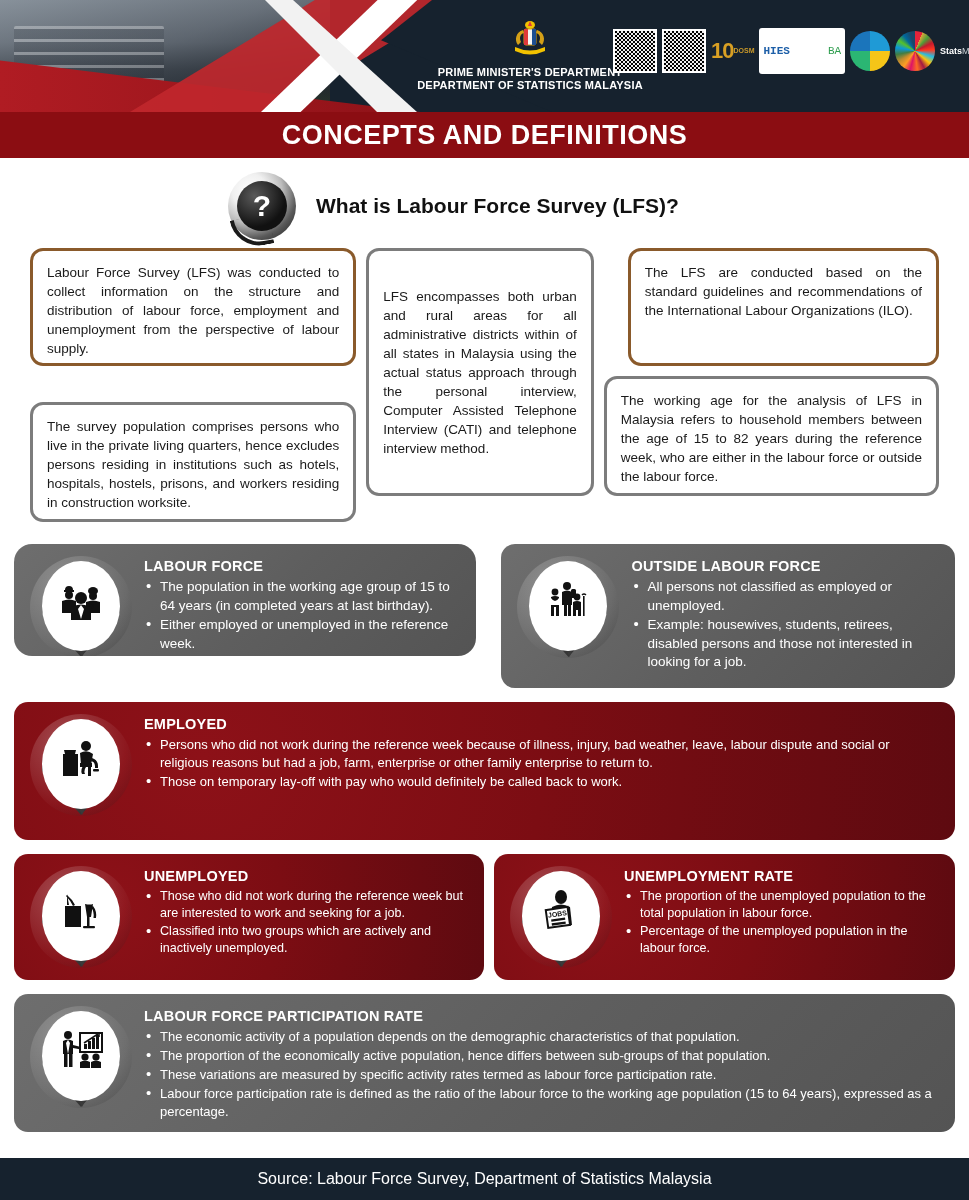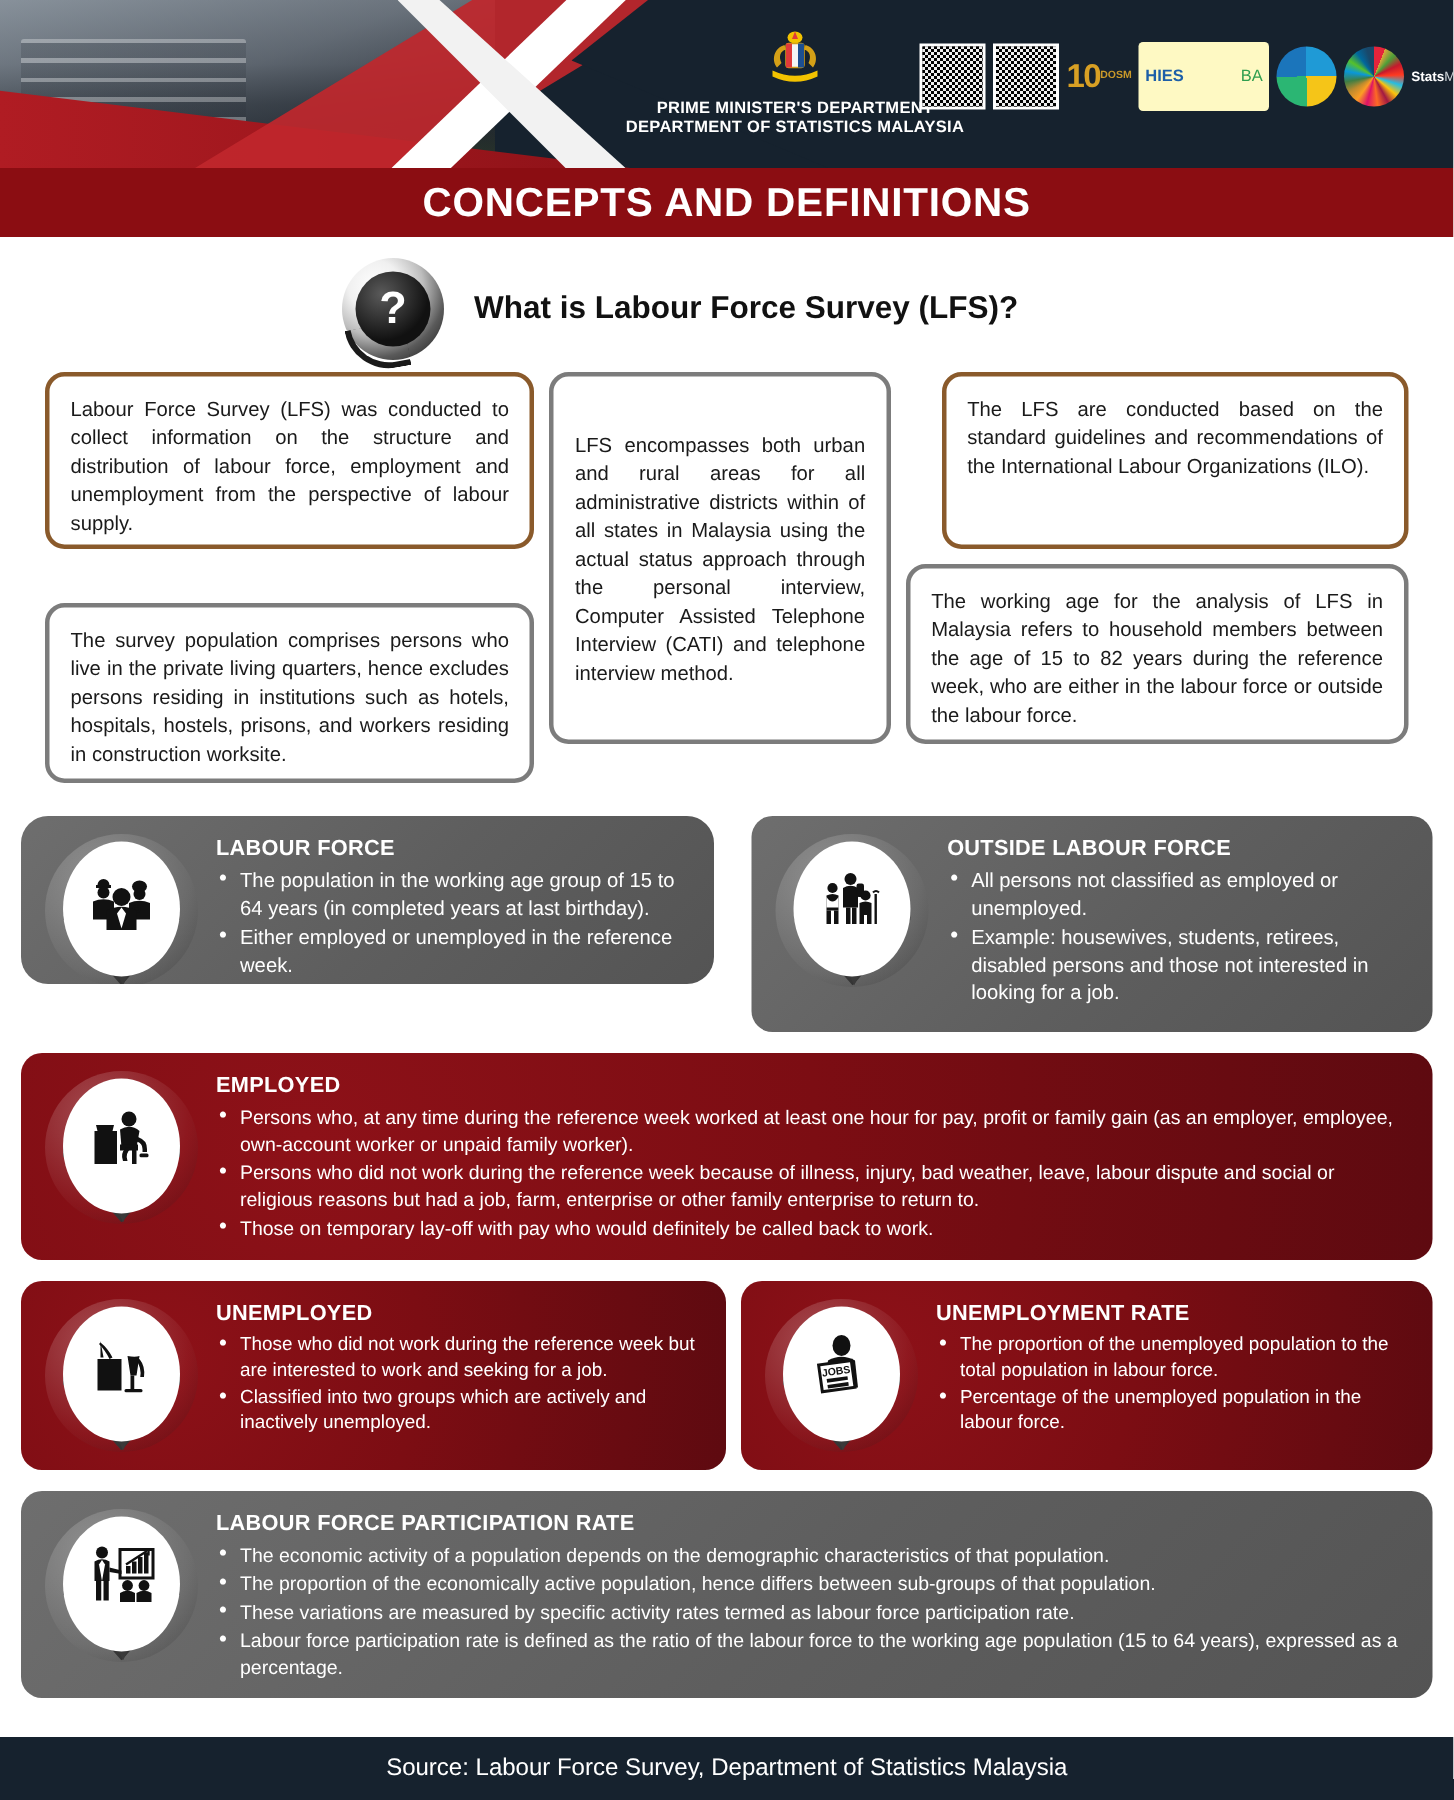--- a/index.html
+++ b/index.html
@@ -75,21 +75,21 @@
   .qr i {
     display:block; width:100%; height:100%;
     background-image:
       repeating-linear-gradient(to right,#111 0 2px, #fff 2px 4px),
       repeating-linear-gradient(to bottom,#111 0 2px,#fff 2px 4px);
     background-blend-mode: difference;
   }
   .lg-10 { color:#d8a024; font-weight:bold; font-size:22px; letter-spacing:-1px; line-height:20px; }
   .lg-10 small { display:block; font-size:7px; color:#c9992a; letter-spacing:0; }
   .lg-hies {
-    background:#fef9c3; border-radius:3px; padding:2px 4px; line-height:11px;
+    background:#ffffff; border-radius:3px; padding:2px 4px; line-height:11px;font-family:Liberation Mono, monospace;
   }
   .lg-hies b { display:block; font-size:11px; color:#1d5fa8; }
   .lg-hies i { display:block; font-size:11px; color:#2f9e4f; font-style:normal;padding-left:38px; }
   .lg-v { width:40px; height:40px; border-radius:50%;
     background: conic-gradient(#1f9ad6 0 25%, #f5c518 25% 50%, #2bb673 50% 75%, #1b75bb 75% 100%); }
   .lg-sdg { width:40px; height:40px; border-radius:50%;
     background: conic-gradient(#e5243b 0 6%,#dda63a 6%,#4c9f38 12%,#c5192d 18%,#ff3a21 24%,#26bde2 30%,#fcc30b 36%,#a21942 42%,#fd6925 48%,#dd1367 54%,#fd9d24 60%,#bf8b2e 66%,#3f7e44 72%,#0a97d9 78%,#56c02b 84%,#00689d 90%,#19486a 96% 100%); }
   .lg-stats { color:#fff; font-size:9px; line-height:11px; text-align:center;}
   .lg-stats b { font-weight:bold; }
   .lg-stats span { color:#cfd5da; }
@@ -403,21 +403,20 @@
                 <path d="M29 33 q-4 4 -2 9 h3 q-2-5 3-9z"></path>
                 <path d="M37 26 q6 2 6 8 v2 h-3 v-2 q0-4-4-5z"></path>
                 <rect x="38" y="37" width="6" height="2.5" rx="1"></rect>
               </svg>
             </div>
           </div>
         </div>
         <div class="card-body">
           <div class="card-title">EMPLOYED</div>
           <ul>
-            <li>Persons who, at any time during the reference week worked at least one hour for pay, profit or family gain (as an employer, employee, own-account worker or unpaid family worker).</li>
             <li>Persons who did not work during the reference week because of illness, injury, bad weather, leave, labour dispute and social or religious reasons but had a job, farm, enterprise or other family enterprise to return to.</li>
             <li>Those on temporary lay-off with pay who would definitely be called back to work.</li>
           </ul>
         </div>
       </div>
     </div>
 
     <div class="cardrow">
       <div class="card maroon compact c-unemp">
         <div class="card-icon">

